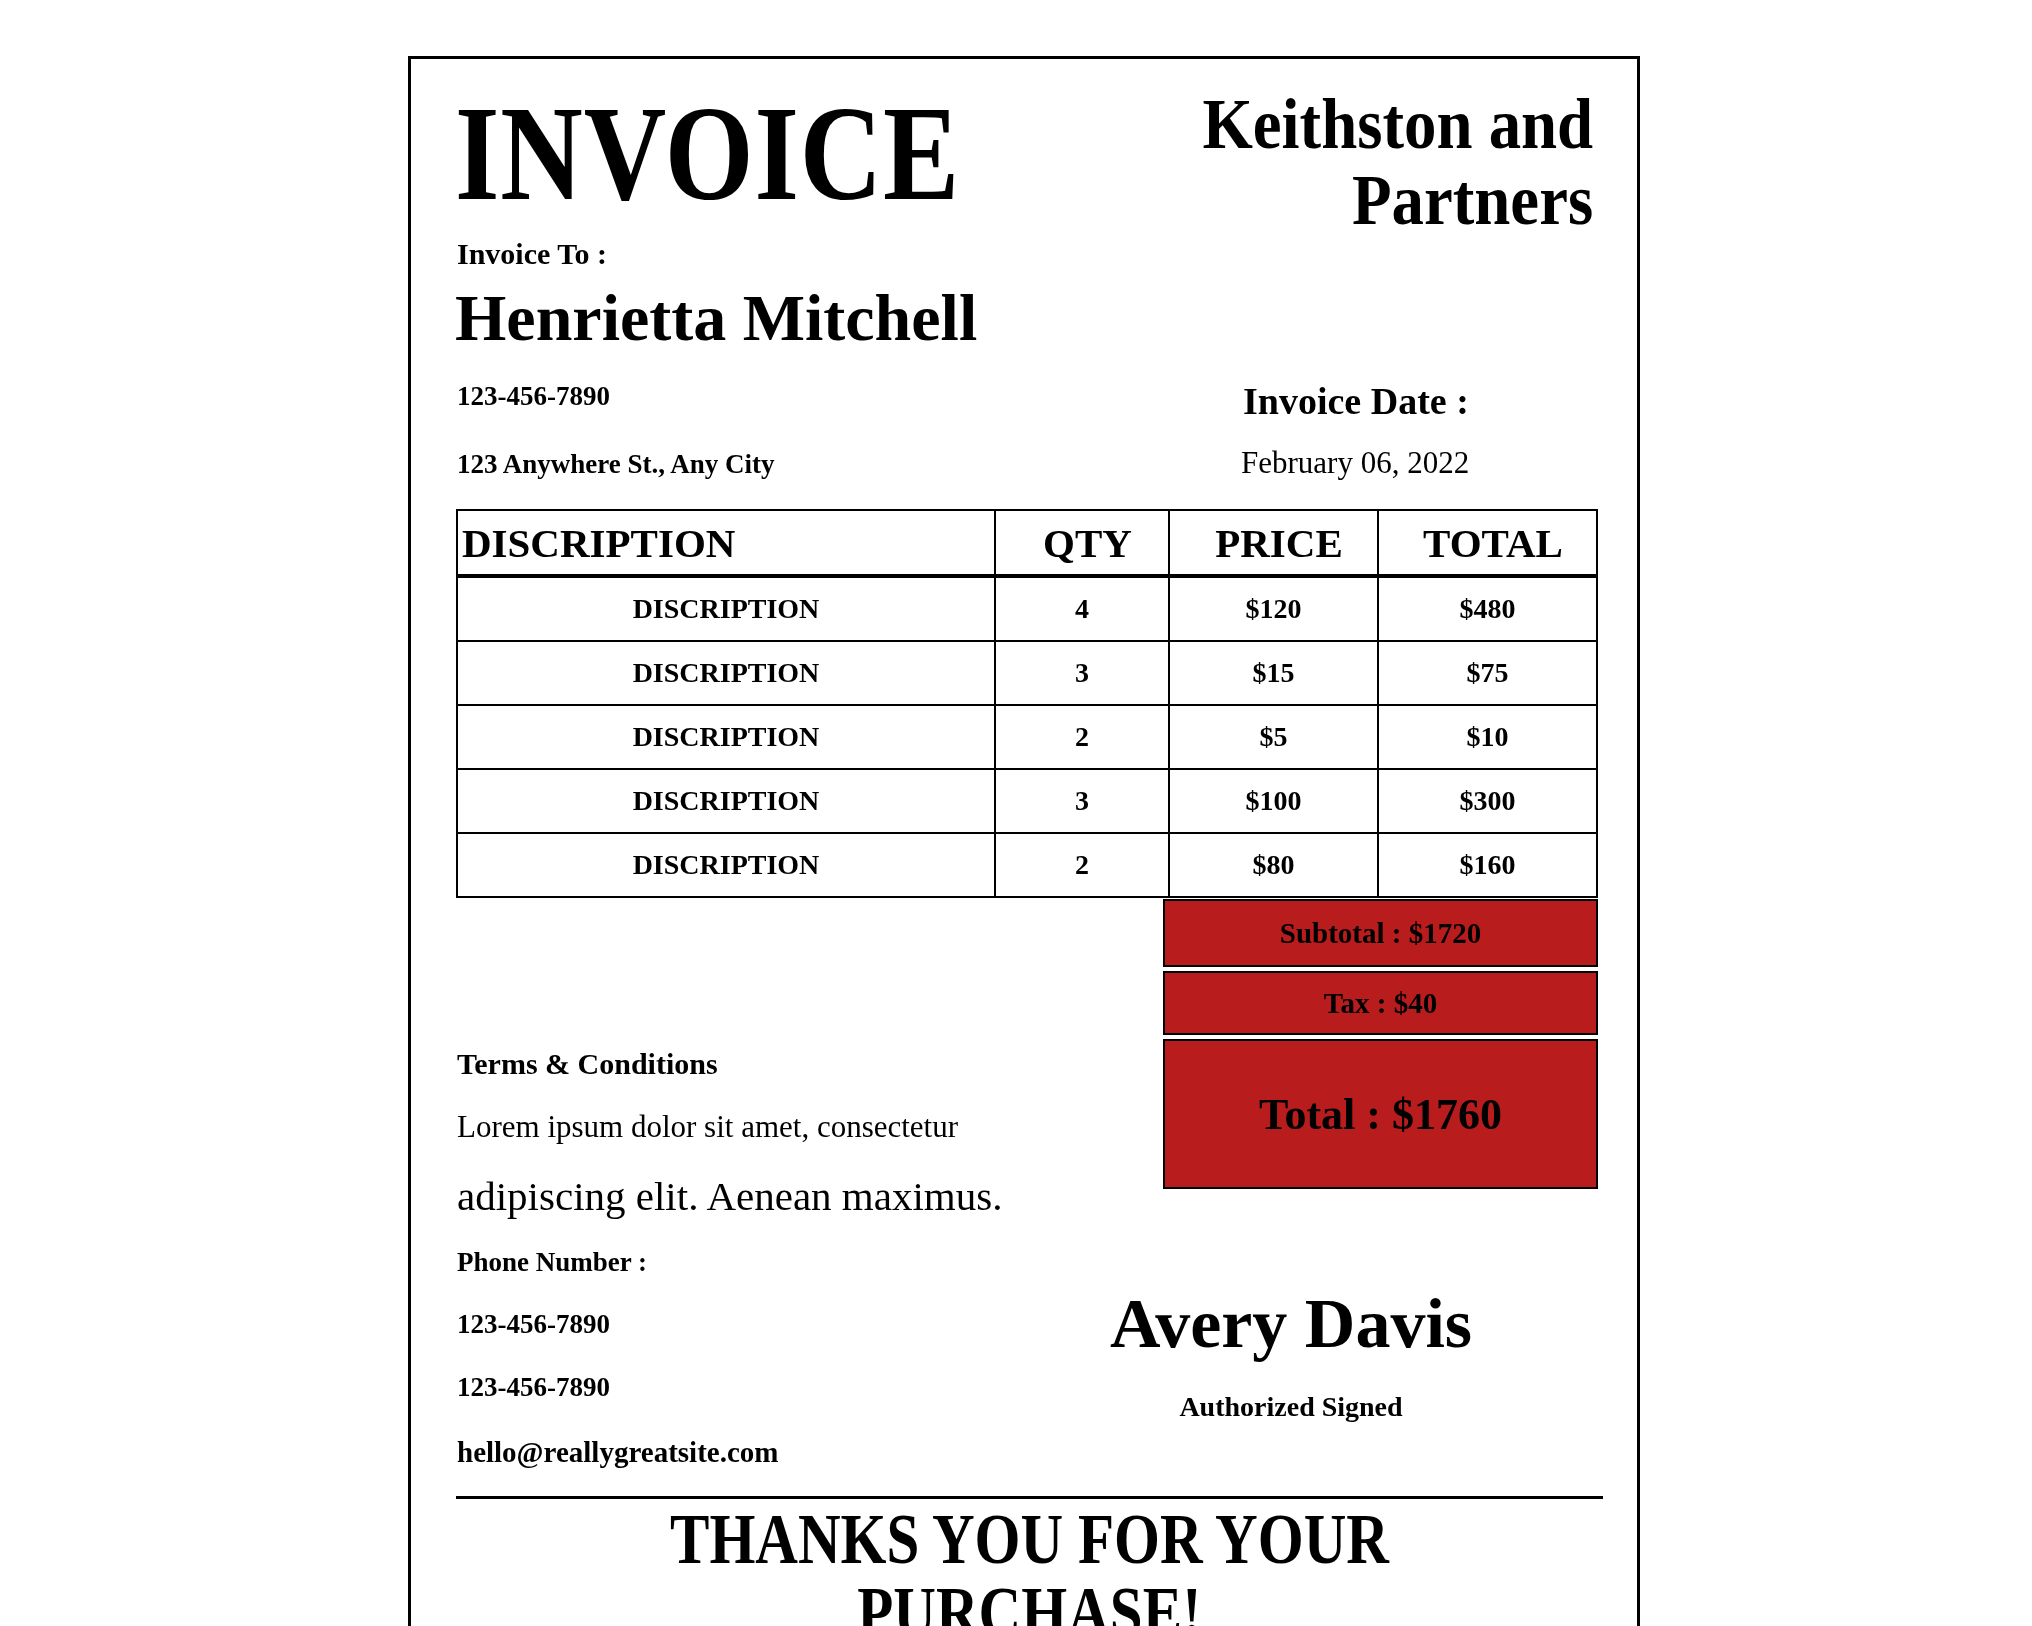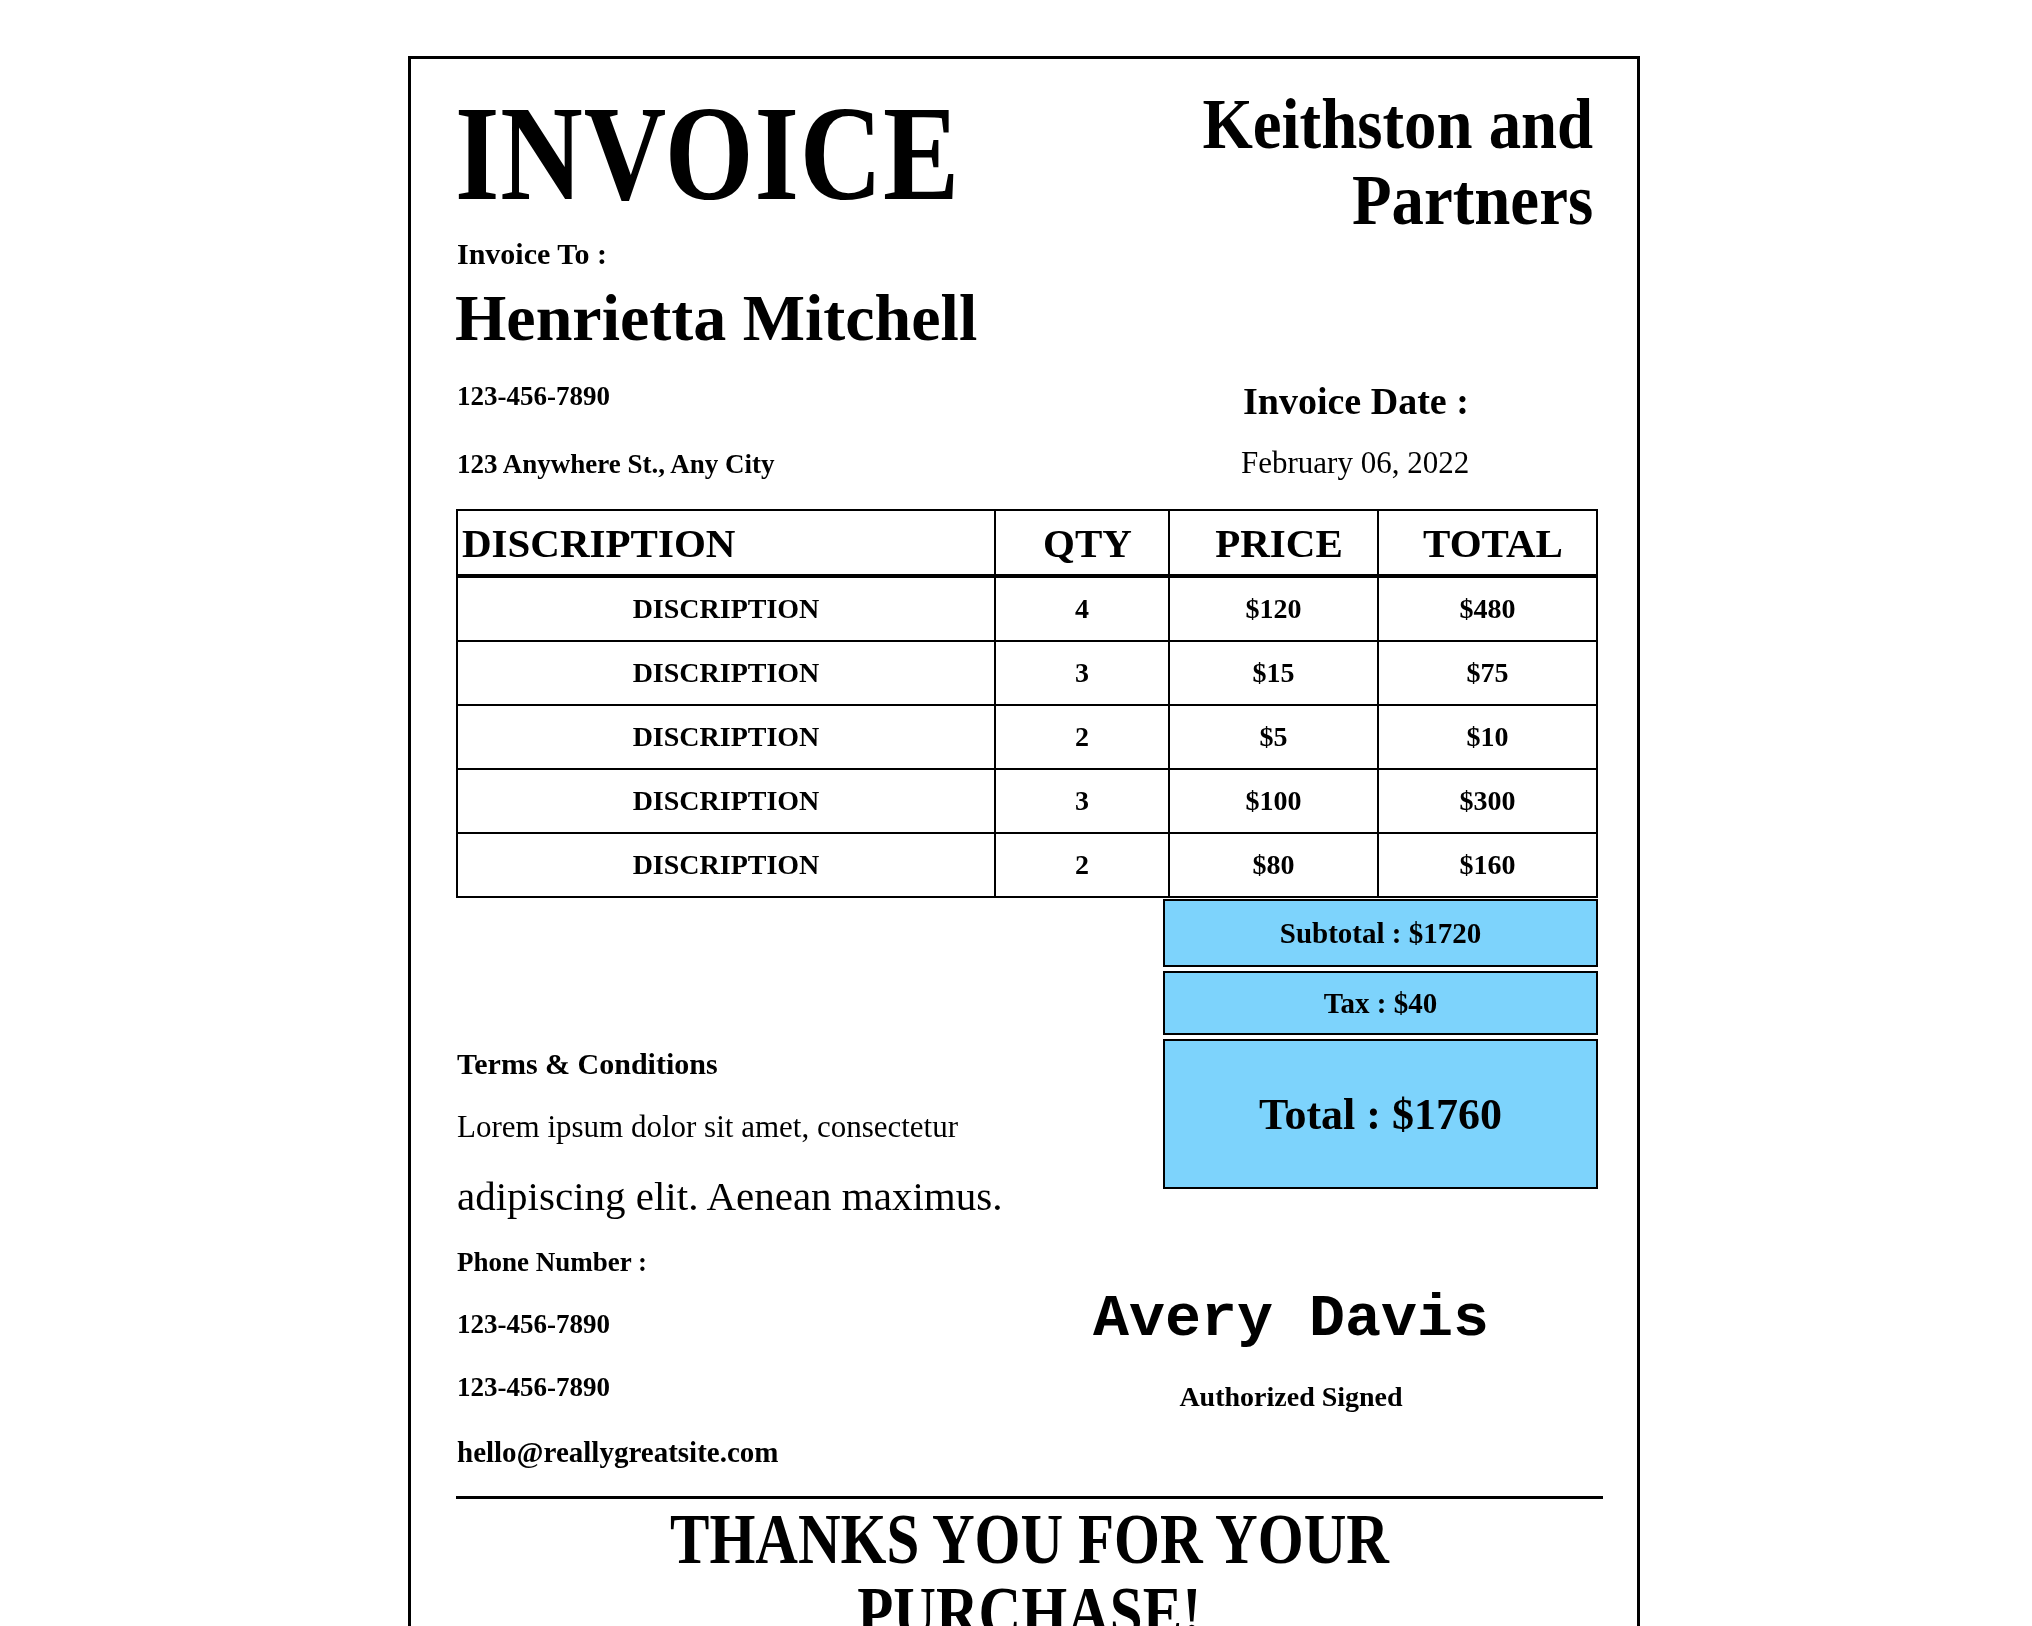--- a/index.html
+++ b/index.html
@@ -23,35 +23,35 @@
 
   table.items{position:absolute;left:45px;top:450px;width:1140px;border-collapse:collapse;
               table-layout:fixed;}
   table.items th,table.items td{border:2px solid #000;text-align:center;vertical-align:middle;
               overflow:hidden;}
   table.items th{height:61px;font-size:41px;font-weight:bold;border-bottom:4px solid #000;padding-left:12px;}
   table.items th.first{text-align:left;padding-left:4px;}
   table.items td{height:60px;font-size:28px;font-weight:bold;}
 
   .sumbox{position:absolute;left:752px;width:435px;border:2px solid #000;box-sizing:border-box;
-          display:flex;align-items:center;justify-content:center;font-weight:bold;background:#7dd3fc;}
+          display:flex;align-items:center;justify-content:center;font-weight:bold;background:#b91c1c;}
   .subtotal-box{top:840px;height:68px;font-size:29px;}
   .tax-box{top:912px;height:64px;font-size:29px;}
   .total-box{top:980px;height:150px;font-size:44px;}
 
   .terms-h{left:46px;top:988px;font-size:30px;}
   .terms-1{left:46px;top:1050px;font-size:31px;font-weight:normal;}
   .terms-2{left:46px;top:1113px;font-size:41px;font-weight:normal;}
   .phone-h{left:46px;top:1188px;font-size:27px;}
   .phone-1{left:46px;top:1250px;font-size:27px;}
   .phone-2{left:46px;top:1313px;font-size:27px;}
   .email{left:46px;top:1377px;font-size:29px;}
 
   .sig{left:600px;top:1230px;width:560px;text-align:center;}
-  .sig-name{font-size:60px;font-weight:bold;line-height:1;font-family:Liberation Mono, monospace;}
+  .sig-name{font-size:70px;font-weight:bold;line-height:1;}
   .sig-cap{font-size:28px;font-weight:bold;margin-top:32px;}
 
   .rule{left:45px;top:1437px;width:1147px;height:3px;background:#000;}
   .thanks{left:45px;top:1444px;width:1147px;text-align:center;font-size:72px;font-weight:bold;
           line-height:1.02;transform:scaleX(.82);transform-origin:center top;white-space:normal;}
 </style>
 </head>
 <body>
 
 <div class="canvas">

